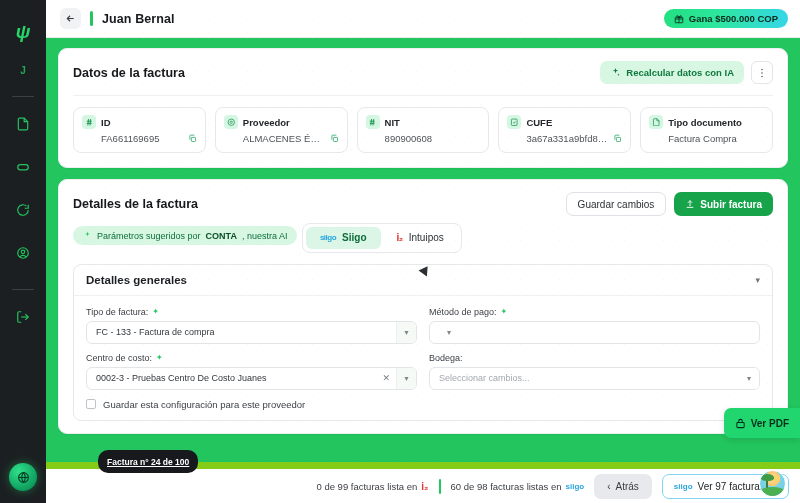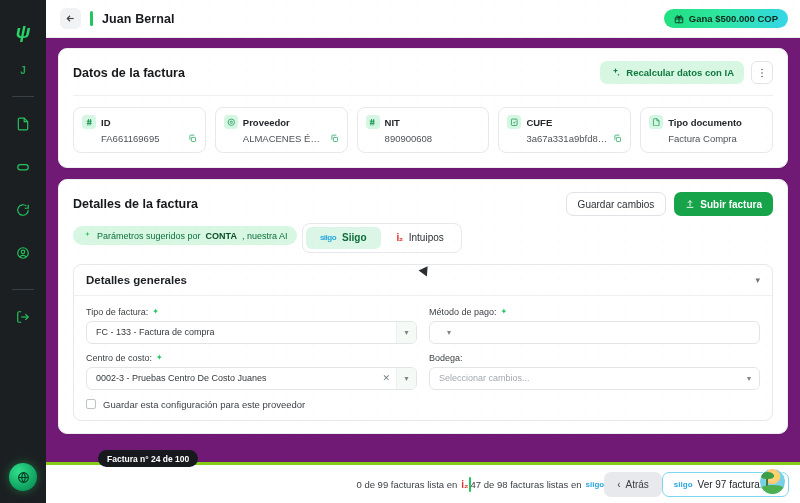--- a/index.html
+++ b/index.html
@@ -32,21 +32,21 @@
   .sb-bottom {
     position:absolute; bottom:12px; left:50%; transform:translateX(-50%);
     width:28px; height:28px; border-radius:50%;
     background: radial-gradient(circle at 35% 30%, #2fe08a, #0e9e5e 70%, #0a7a48);
     display:flex; align-items:center; justify-content:center;
     box-shadow: 0 0 10px rgba(34,197,94,.45);
   }
   .sb-bottom svg { width:13px; height:13px; color:#063d25; }
 
   
-  .main { flex:1; display:flex; flex-direction:column; min-width:0; position:relative; background:#701a75; }
+  .main { flex:1; display:flex; flex-direction:column; min-width:0; position:relative; background:#22c55e; }
 
   .topbar {
     height:38px; background:#fff; display:flex; align-items:center; gap:9px;
     padding-left:14px; padding-right:12px;
     border-bottom:1px solid #ececee;
     flex:0 0 38px;
   }
   .back-btn {
     width:21px; height:21px; border-radius:6px; background:#f1f2f4;
     display:flex; align-items:center; justify-content:center;
@@ -175,30 +175,31 @@
     background:#22d66f; color:#06301b; border-radius:7px 0 0 7px;
     height:30px; display:flex; align-items:center; gap:5px; padding:0 11px;
     font-size:10px; font-weight:600; cursor:pointer;
     box-shadow:0 2px 6px rgba(0,0,0,.12);
   }
   .verpdf svg { width:11px; height:11px; }
 
   
   .inv-pill {
     position:absolute; left:52px; top:450px; z-index:25;
-    background:#17191c; color:#fff; border-radius:10px; height:17px;
+    background:#17191c; color:#fff; border-radius:10px; height:23px;
     display:flex; align-items:center; padding:0 9px; font-size:8.5px; font-weight:600;
     white-space:nowrap;
+    text-decoration:underline;
   }
 
   
   .bottombar {
-    height:41px; background:#fff; border-top:3px solid #84cc16;
+    height:41px; background:#fff; border-top:7px solid #84cc16;
     display:flex; align-items:center; justify-content:flex-end;
-    gap:0; padding:0 11px; flex:0 0 41px; position:relative;
+    gap:10px; padding:0 11px; flex:0 0 41px; position:relative;
   }
   .stat { font-size:9.5px; color:#3b3f44; display:flex; align-items:center; gap:4px; }
   .vsep { width:2px; height:15px; background:#22c55e; border-radius:1px; }
   .btn-back {
     background:#e7e9ec; border:none; border-radius:7px; height:25px; padding:0 13px;
     font-size:10px; color:#3a3e43; display:flex; align-items:center; gap:5px; cursor:pointer;
     font-family:"Liberation Sans", sans-serif;
   }
   .btn-next {
     background:#17191c; border:none; border-radius:7px; height:25px; padding:0 13px;
@@ -516,33 +517,40 @@
             <div class="chkrow">
               <span class="chkbox"></span>
               <span class="chklabel">Guardar esta configuración para este proveedor</span>
             </div>
 
           </div>
         </div>
       </div>
     </div>
 
+    <div class="verpdf">
+      <svg viewBox="0 0 24 24" fill="none" stroke="currentColor" stroke-width="2.2">
+        <rect x="4" y="10" width="16" height="11" rx="2"></rect>
+          <path d="M8 10V7a4 4 0 0 1 8 0v3"></path>
+      </svg>
+      <span>Ver PDF</span>
+    </div>
 
     <div class="inv-pill">Factura n° 24 de 100</div>
 
     <div class="mouse-pointer"></div>
 
     <div class="bottombar">
       <div class="stat">
         <span>0 de 99 facturas lista en</span>
         <span class="intu-logo">i₂</span>
       </div>
       <div class="vsep"></div>
       <div class="stat">
-        <span>47 de 98 facturas listas en</span>
+        <span>60 de 98 facturas listas en</span>
         <span class="siigo-logo" style="font-size:8px;font-weight:700;">siigo</span>
       </div>
       <button class="btn-back">
         <span>‹</span>
         <span>Atrás</span>
       </button>
       <button class="btn-ver">
         <span class="siigo-logo" style="font-size:8px;font-weight:700;">siigo</span>
         <span>Ver 97 facturas lis</span>
         <span class="cursor-img">

